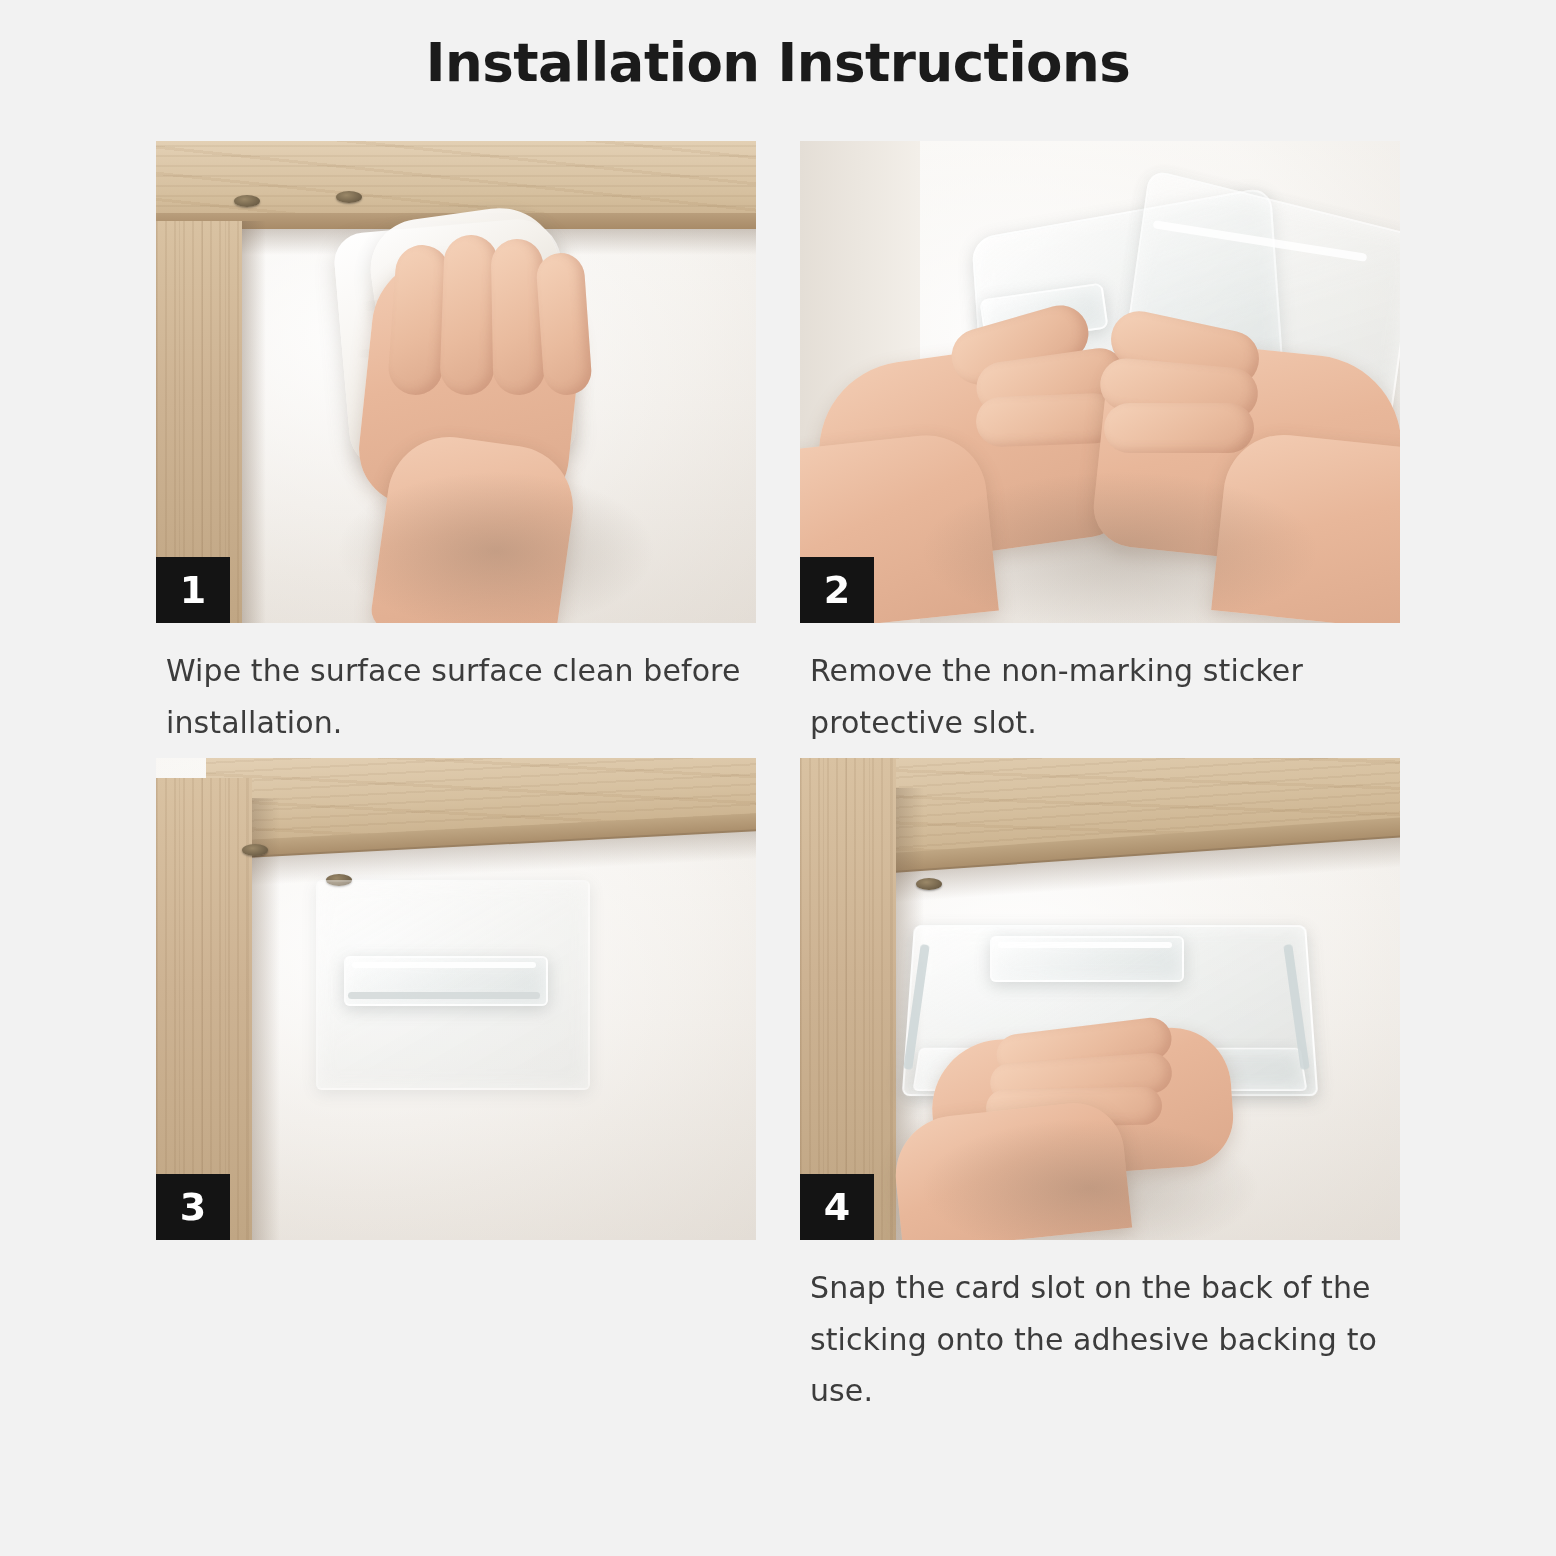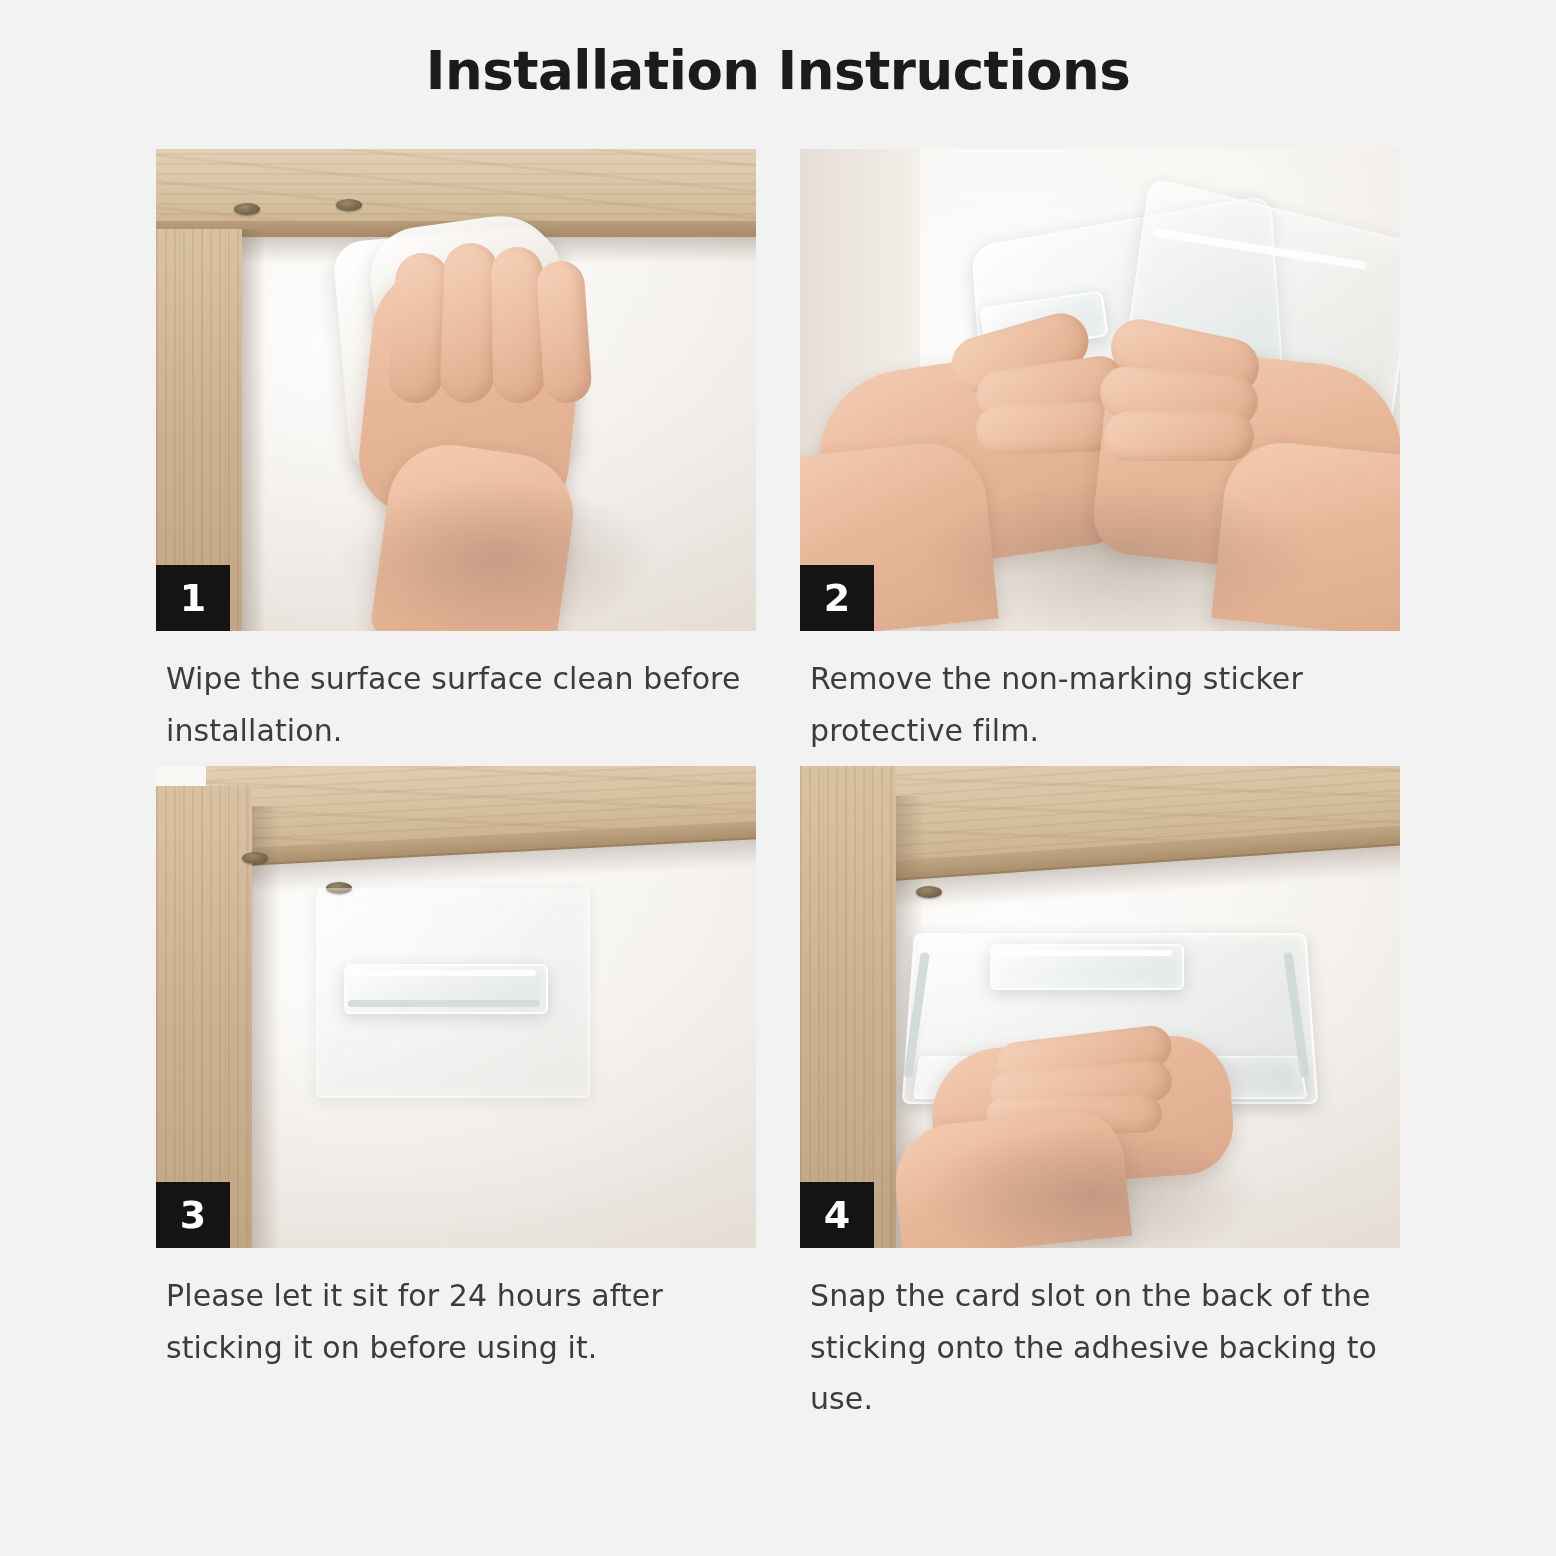--- a/index.html
+++ b/index.html
@@ -19,21 +19,21 @@
     height: 1556px;
     box-sizing: border-box;
   }
   .title {
     text-align: center;
     font-family: "DejaVu Sans", sans-serif;
     font-weight: bold;
     font-size: 53px;
     letter-spacing: -0.5px;
     color: #1b1b1b;
-    padding-top: 40px;
+    padding-top: 32px;
     margin: 0;
   }
   .grid {
     display: grid;
     grid-template-columns: 600px 600px;
     column-gap: 44px;
     row-gap: 10px;
     justify-content: center;
     margin-top: 48px;
   }
@@ -196,21 +196,21 @@
         <div class="hand" style="left:300px;top:208px;width:300px;height:210px;border-radius:60px 90px 60px 40px;transform:rotate(6deg);"></div>
         <div class="finger" style="left:310px;top:180px;width:150px;height:56px;border-radius:30px;transform:rotate(12deg);"></div>
         <div class="finger" style="left:300px;top:222px;width:158px;height:52px;border-radius:28px;transform:rotate(5deg);"></div>
         <div class="finger" style="left:304px;top:262px;width:150px;height:50px;border-radius:28px;transform:rotate(0deg);"></div>
         <div class="hand" style="left:420px;top:300px;width:240px;height:182px;border-radius:60px 40px 0 0;transform:rotate(6deg);"></div>
 
         <div class="shadow-soft" style="left:120px;top:330px;width:400px;height:160px;"></div>
 
         <div class="badge">2</div>
       </div>
-      <div class="caption">Remove the non-marking sticker protective film.</div>
+      <div class="caption">Remove the non-marking sticker protective slot.</div>
     </div>
 
     <div class="step">
       <div class="photo">
         <div class="wall"></div>
         <div class="wall-soft"></div>
 
         <div class="wood-h" style="position:absolute;left:50px;top:0;width:550px;height:96px;transform:skewY(-3deg);transform-origin:left top;"></div>
         <div style="position:absolute;left:50px;top:84px;width:550px;height:18px;background:linear-gradient(180deg,#bfa683,#a98d6a);transform:skewY(-3deg);transform-origin:left top;"></div>
         <div style="position:absolute;left:50px;top:100px;width:550px;height:30px;background:linear-gradient(180deg,rgba(110,90,70,0.28),rgba(110,90,70,0));transform:skewY(-3deg);transform-origin:left top;"></div>
@@ -221,21 +221,20 @@
         <div class="screw" style="left:86px;top:86px;"></div>
         <div class="screw" style="left:170px;top:116px;"></div>
 
         <div class="acrylic" style="left:160px;top:122px;width:270px;height:206px;border-radius:6px;opacity:0.55;border-color:rgba(255,255,255,0.7);"></div>
         <div class="acrylic" style="left:188px;top:198px;width:200px;height:46px;border-radius:6px;"></div>
         <div style="position:absolute;left:196px;top:204px;width:184px;height:6px;background:rgba(255,255,255,0.9);border-radius:4px;"></div>
         <div style="position:absolute;left:192px;top:234px;width:192px;height:7px;background:rgba(210,216,216,0.85);border-radius:4px;"></div>
 
         <div class="badge">3</div>
       </div>
-      <div class="caption">Please let it sit for 24 hours after sticking it on before using it.</div>
     </div>
 
     <div class="step">
       <div class="photo">
         <div class="wall"></div>
         <div class="wall-soft"></div>
 
         <div class="wood-h" style="position:absolute;left:20px;top:-14px;width:580px;height:130px;transform:skewY(-4deg);transform-origin:left top;"></div>
         <div style="position:absolute;left:20px;top:100px;width:580px;height:20px;background:linear-gradient(180deg,#bfa683,#a98d6a);transform:skewY(-4deg);transform-origin:left top;"></div>
         <div style="position:absolute;left:20px;top:118px;width:580px;height:32px;background:linear-gradient(180deg,rgba(110,90,70,0.30),rgba(110,90,70,0));transform:skewY(-4deg);transform-origin:left top;"></div>

